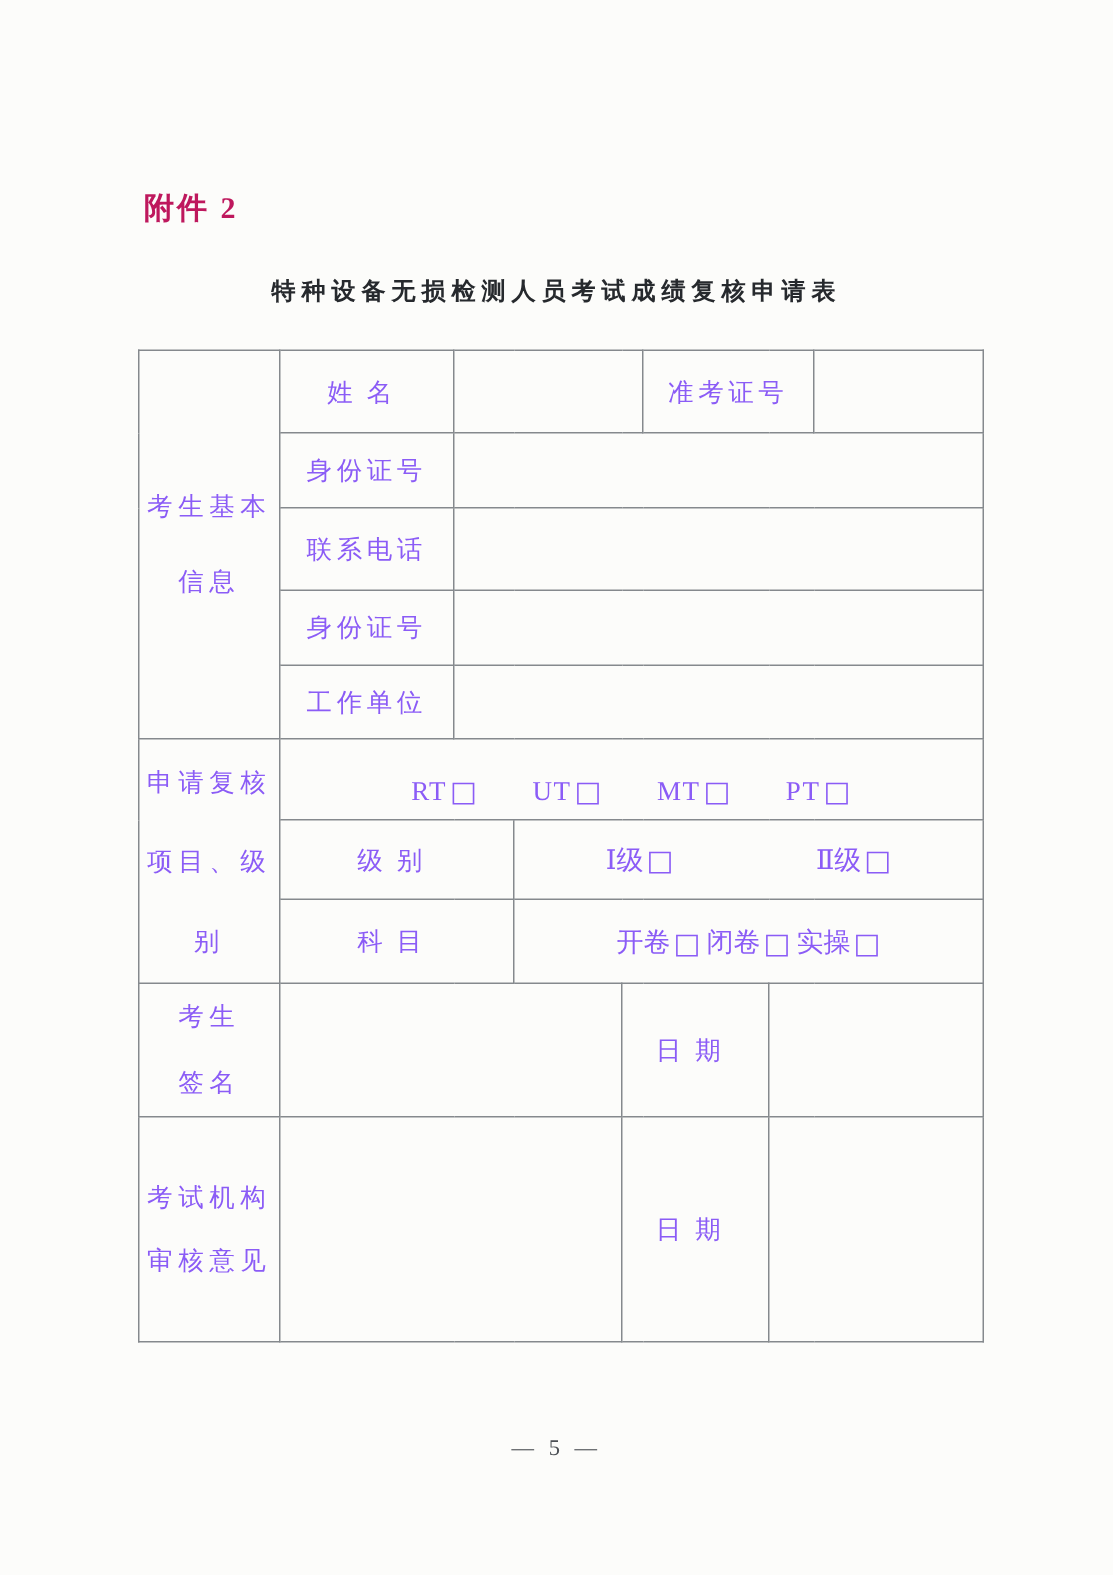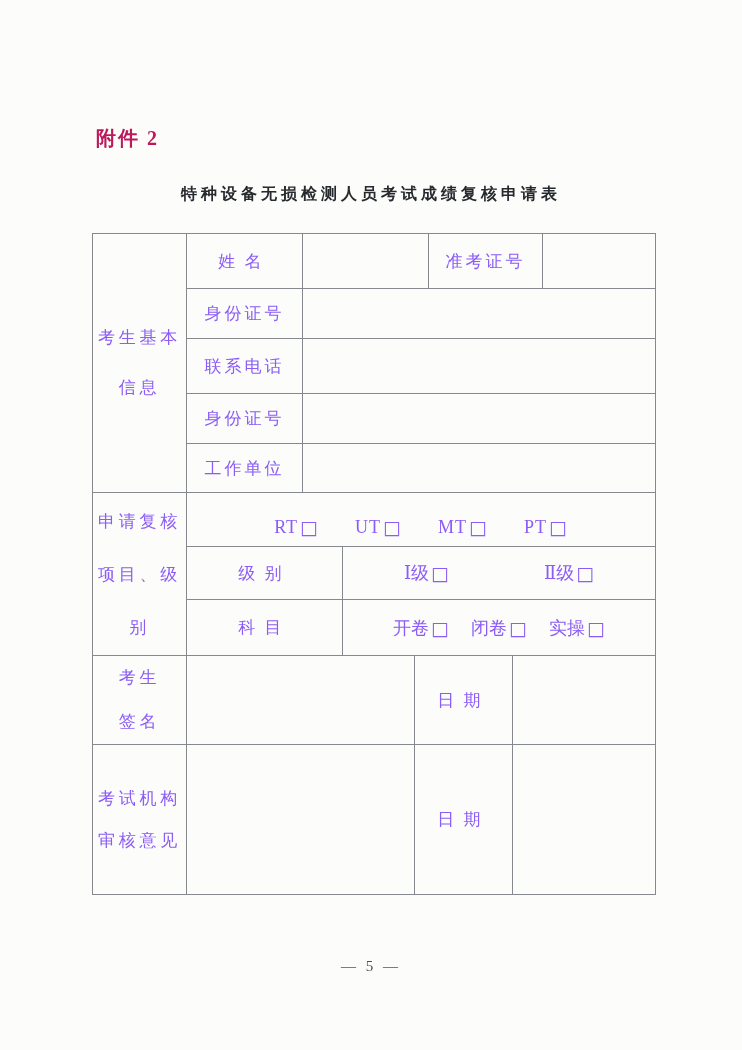--- a/index.html
+++ b/index.html
@@ -42,21 +42,21 @@
   .lh-sign div{line-height:44px;}
   .lh-agency div{line-height:42px;}
   
   .ls-wide{letter-spacing:0.55em;padding-left:0.55em;}
   .ls-mid{letter-spacing:0.18em;padding-left:0.18em;}
   
   .opts{display:flex;justify-content:center;align-items:center;font-size:18px;}
   .opts .opt{white-space:nowrap;}
   .opts-methods{gap:36px;letter-spacing:1px;margin-top:16px;}
   .opts-level{gap:95px;}
-  .opts-subject{gap:22px;}
+  .opts-subject{gap:4px;}
   .cb{
     font-family:"DejaVu Sans",sans-serif;
     font-size:19px;line-height:1;position:relative;top:1px;margin-left:2px;
   }
   .page-number{
     position:absolute;top:958px;left:0;width:742px;text-align:center;
     font-size:15px;letter-spacing:3px;color:#4c5055;
   }
 </style>
 </head>

